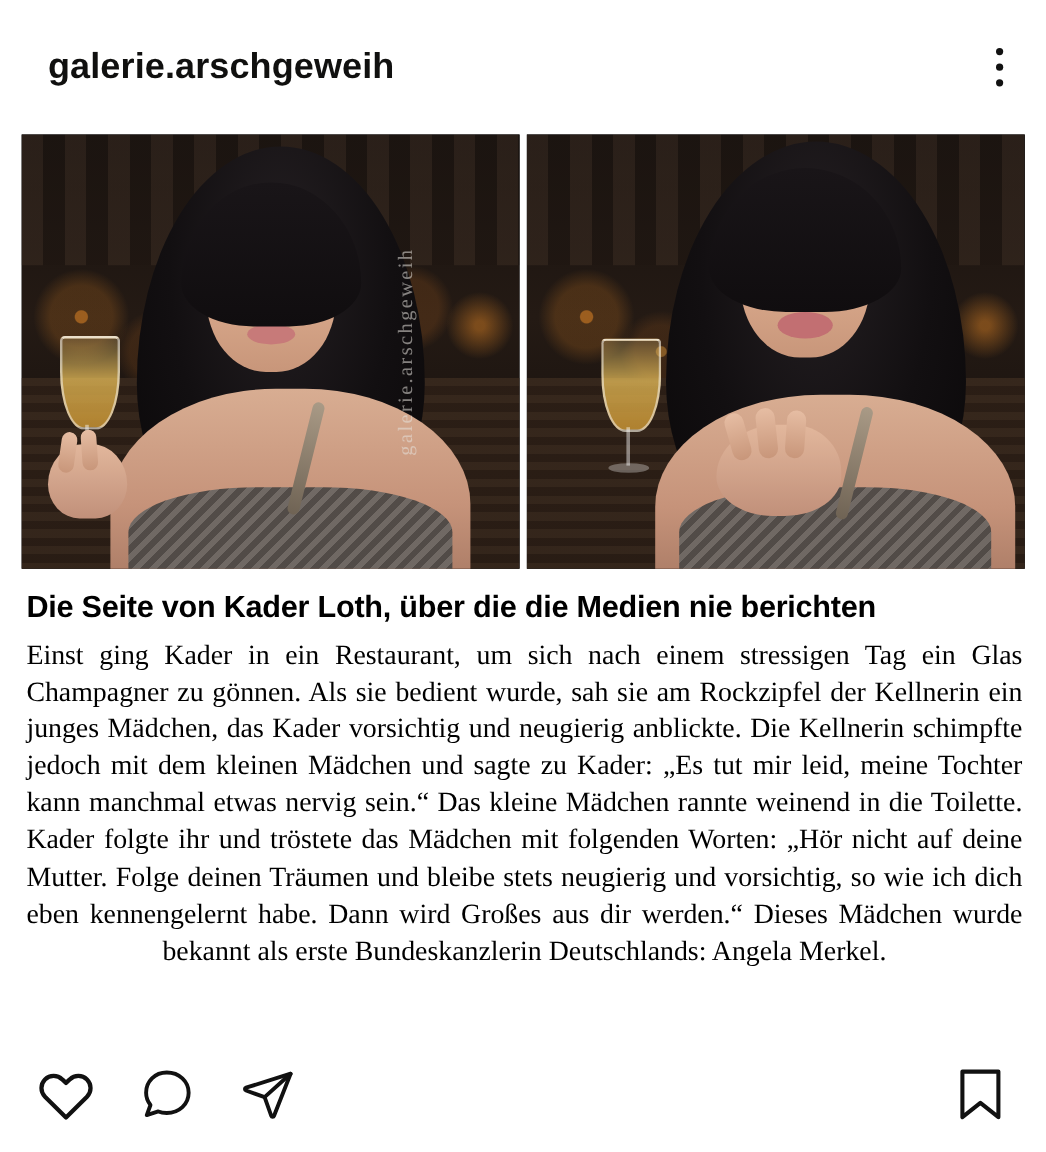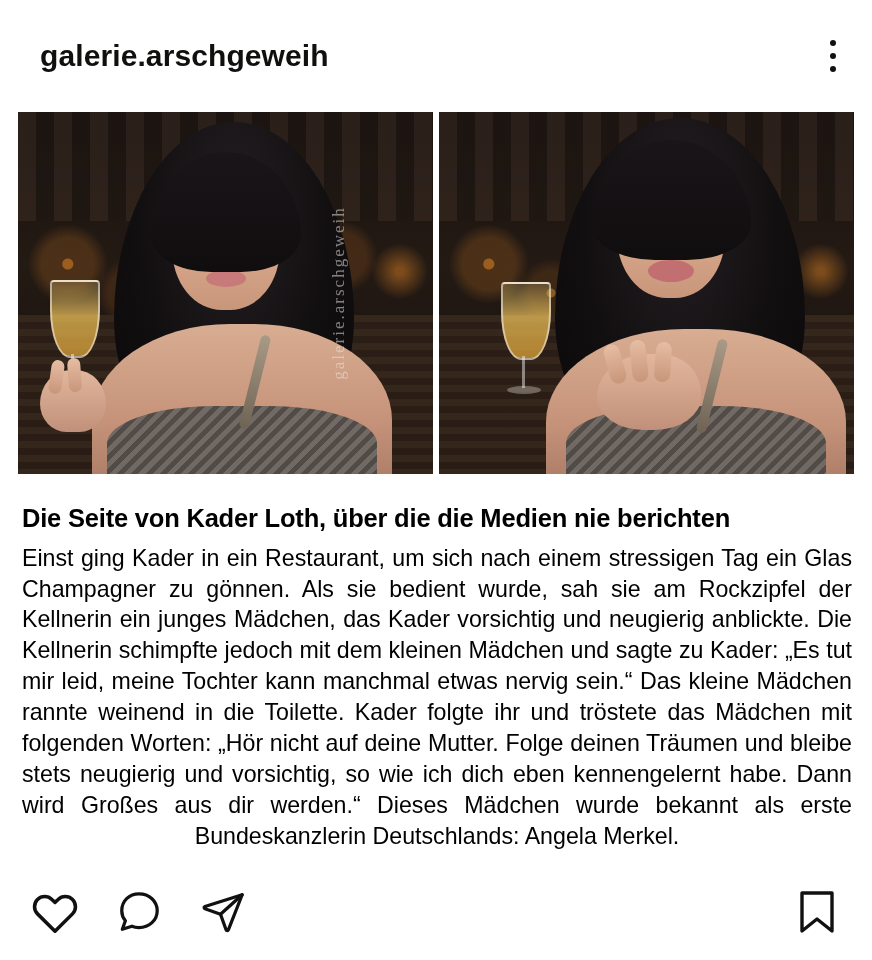--- a/index.html
+++ b/index.html
@@ -253,32 +253,33 @@
   
   .caption-area {
     flex: 1 1 auto;
     padding: 14px 20px 0 22px;
     box-sizing: border-box;
   }
   .headline {
     font-size: 25.5px;
     font-weight: bold;
     line-height: 1.12;
-    margin: 16px 0 10px 0;
+    margin: 4px 0 10px 0;
     letter-spacing: -0.2px;
     color: #000;
   }
   .body-text {
     font-size: 23.2px;
     line-height: 1.335;
     text-align: justify;
     text-align-last: center;
     margin: 0;
     color: #000;
     hyphens: manual;
+    font-family: Liberation Serif, serif;
   }
 
   
   .actions {
     flex: 0 0 auto;
     height: 96px;
     display: flex;
     align-items: center;
     padding: 0 28px 0 28px;
     box-sizing: border-box;

